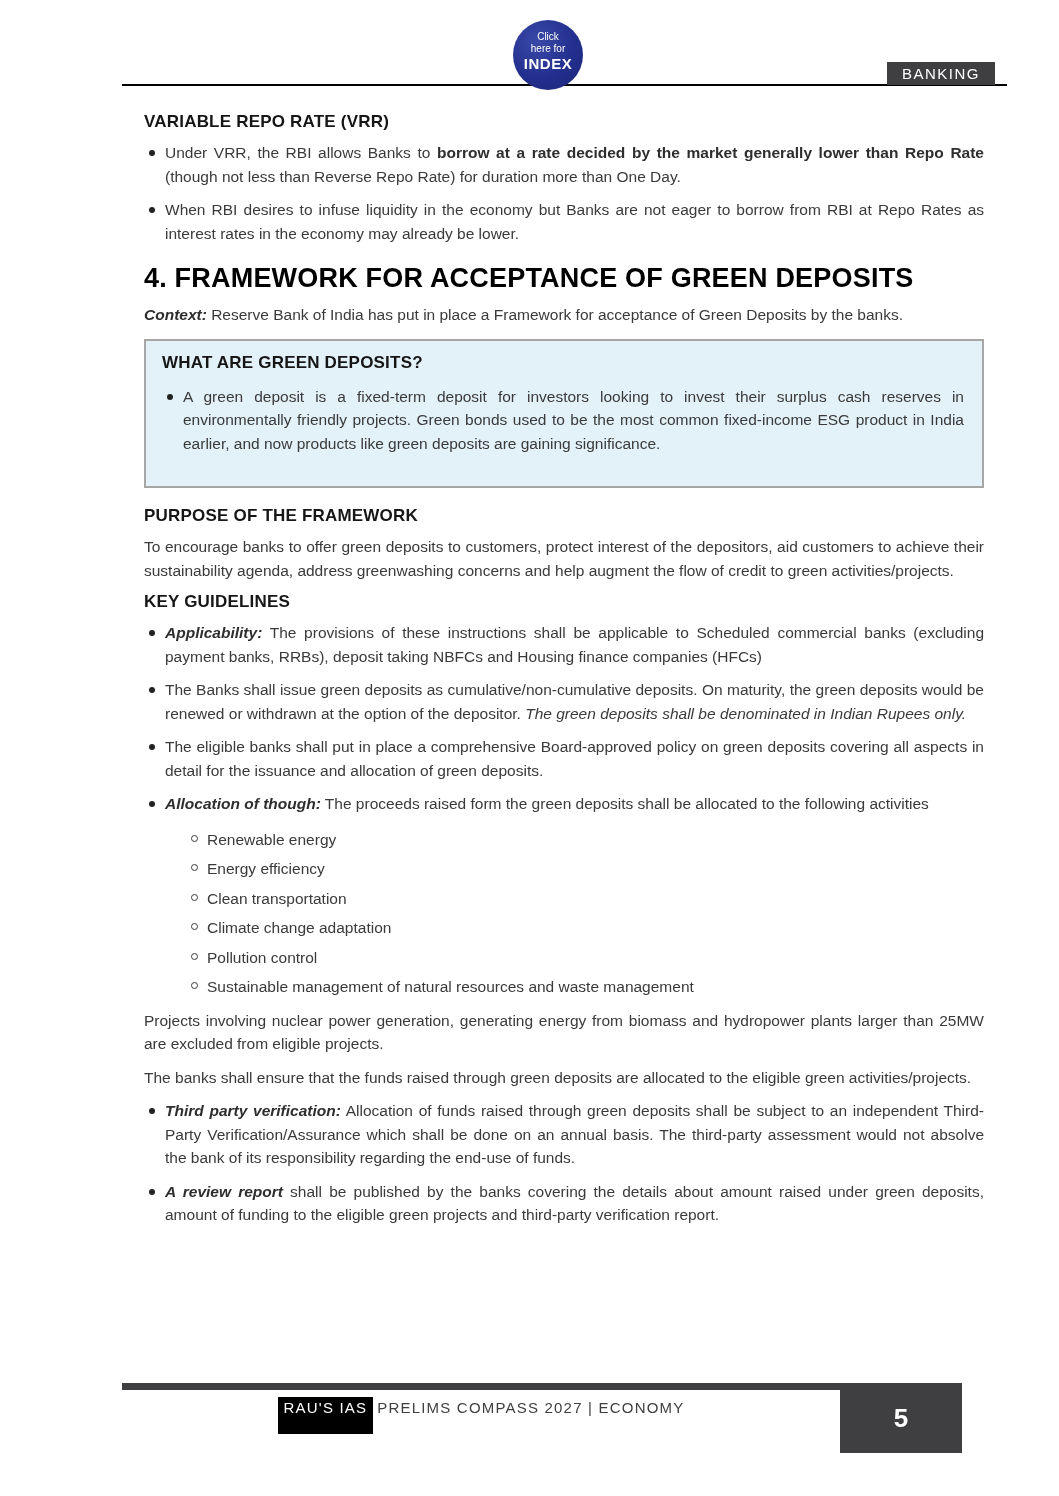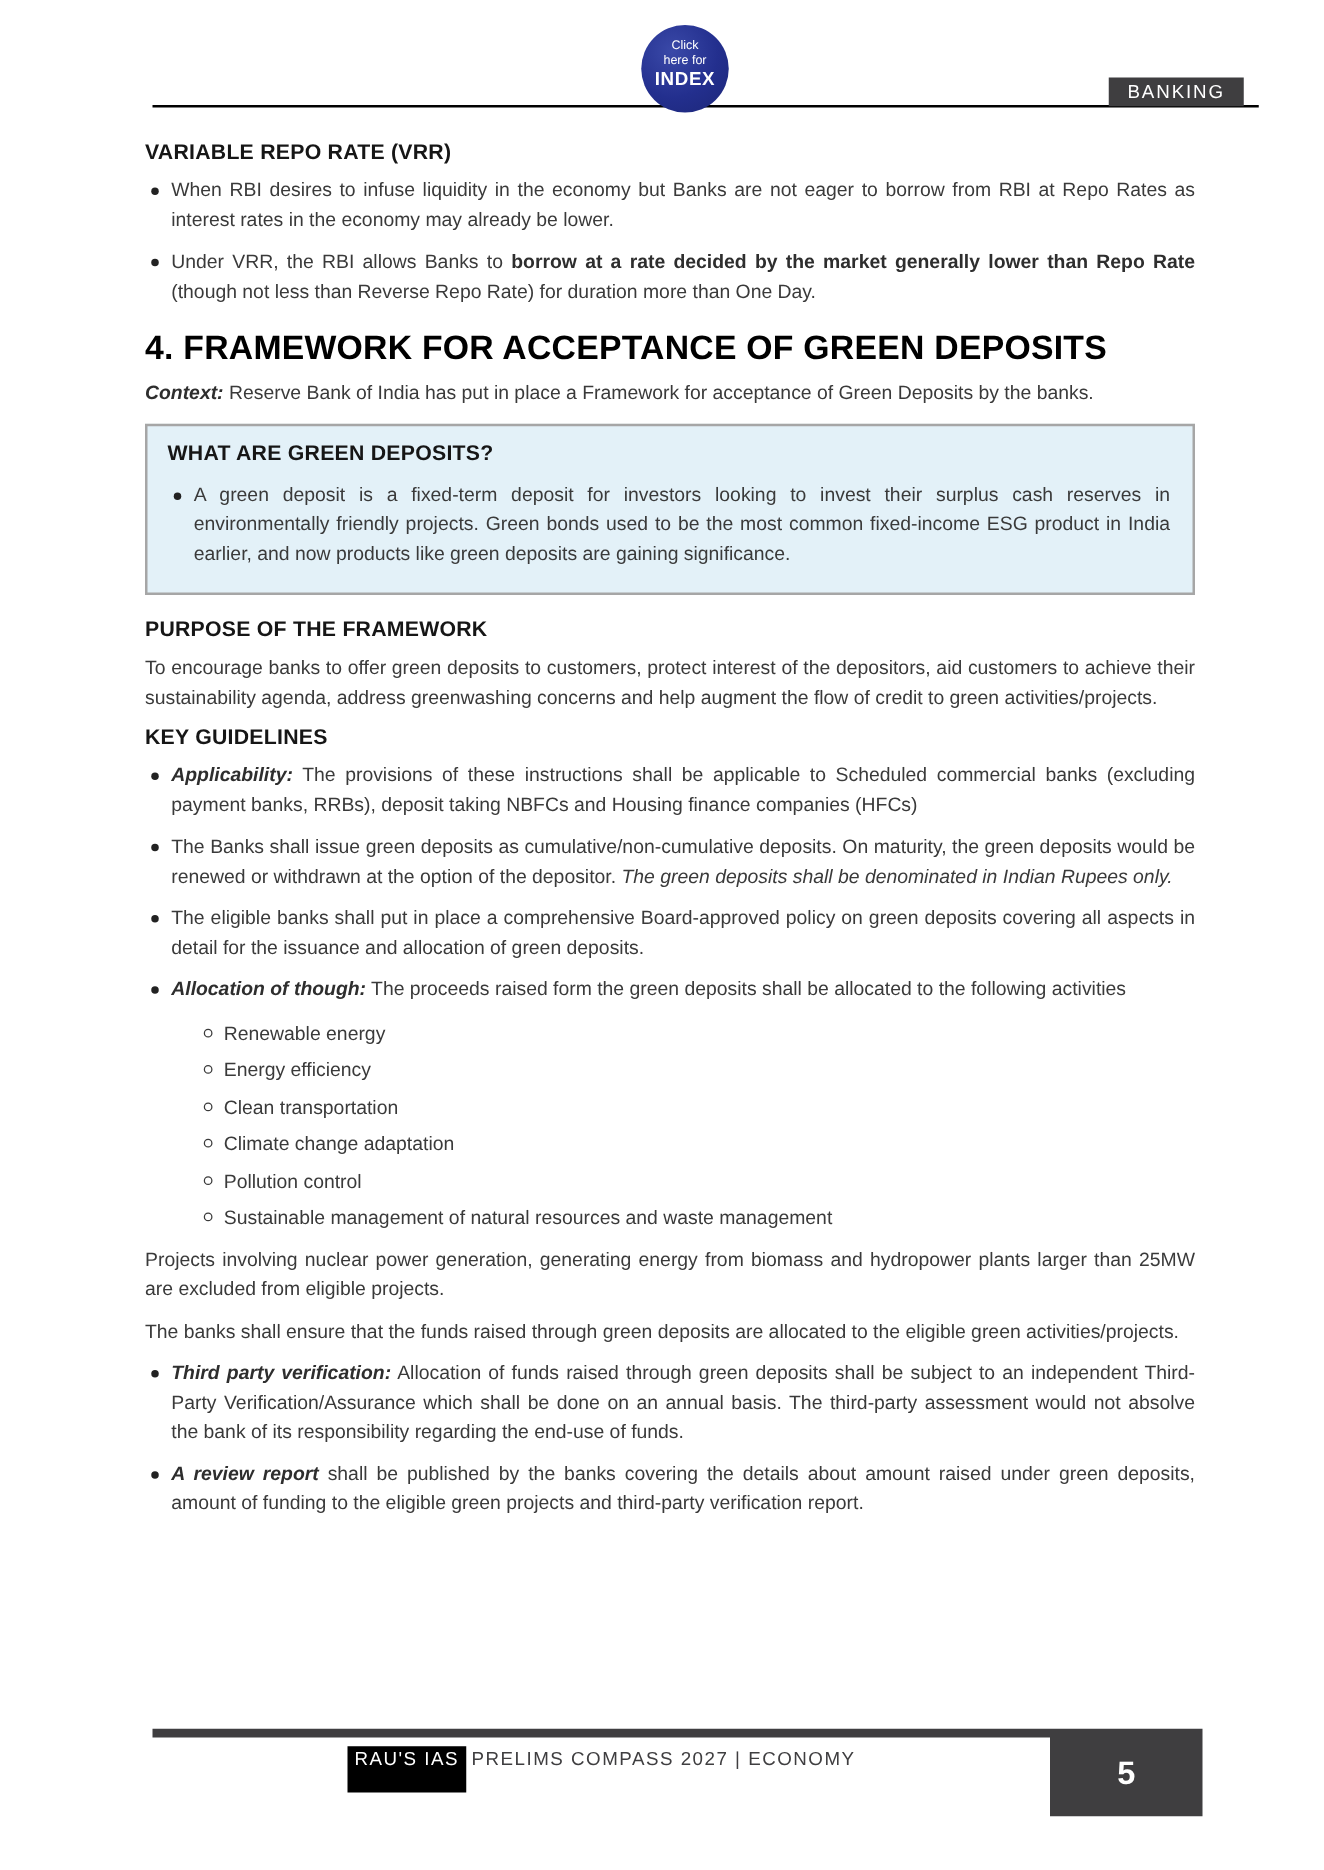--- a/index.html
+++ b/index.html
@@ -43,21 +43,21 @@
     cursor: pointer;
     box-sizing: border-box;
     padding-top: 11px;
   }
   .index-circle .l1, .index-circle .l2 { font-size: 10px; line-height: 12px; }
   .index-circle .l3 { font-size: 15px; font-weight: bold; letter-spacing: 0.5px; line-height: 18px; }
 
   
   .content {
     position: absolute;
-    left: 116px; top: 112px;
+    left: 144px; top: 112px;
     width: 840px;
   }
   h3.sec {
     font-size: 17px;
     font-weight: bold;
     color: #161616;
     margin: 0 0 9px 0;
     letter-spacing: 0.2px;
   }
   h1.big {
@@ -104,21 +104,21 @@
     left: 4px; top: 7px;
     width: 5px; height: 5px;
     border-radius: 50%;
     background: transparent;
     border: 1.5px solid #3a3a3a;
   }
 
   .green-box {
     background: #e3f1f8;
     border: 2px solid #a6a6a6;
-    padding: 12px 18px 8px 16px;
+    padding: 12px 18px 20px 16px;
     margin: 10px 0 18px 0;
   }
   .green-box h3.sec { margin-bottom: 12px; }
   .green-box ul.bullets > li { margin-bottom: 11px; }
 
   .mt { margin-top: 16px; }
 
   
   .footer-bar {
     position: absolute;
@@ -166,24 +166,24 @@
     <div class="l2">here for</div>
     <div class="l3">INDEX</div>
   </div>
   <div class="banking-banner">BANKING</div>
 
   <div class="content">
 
     <h3 class="sec">VARIABLE REPO RATE (VRR)</h3>
     <ul class="bullets">
       <li>
+        <span>Under VRR, the RBI allows Banks to </span><span class="bold-run">borrow at a rate decided by the market generally lower than Repo Rate</span><span> (though not less than Reverse Repo Rate) for duration more than One Day.</span>
+      </li>
+      <li>
         <span>When RBI desires to infuse liquidity in the economy but Banks are not eager to borrow from RBI at Repo Rates as interest rates in the economy may already be lower.</span>
-      </li>
-      <li>
-        <span>Under VRR, the RBI allows Banks to </span><span class="bold-run">borrow at a rate decided by the market generally lower than Repo Rate</span><span> (though not less than Reverse Repo Rate) for duration more than One Day.</span>
       </li>
     </ul>
 
     <h1 class="big">4. FRAMEWORK FOR ACCEPTANCE OF GREEN DEPOSITS</h1>
     <p class="context">
       <span class="bi">Context:</span><span> Reserve Bank of India has put in place a Framework for acceptance of Green Deposits by the banks.</span>
     </p>
 
     <div class="green-box">
       <h3 class="sec">WHAT ARE GREEN DEPOSITS?</h3>

